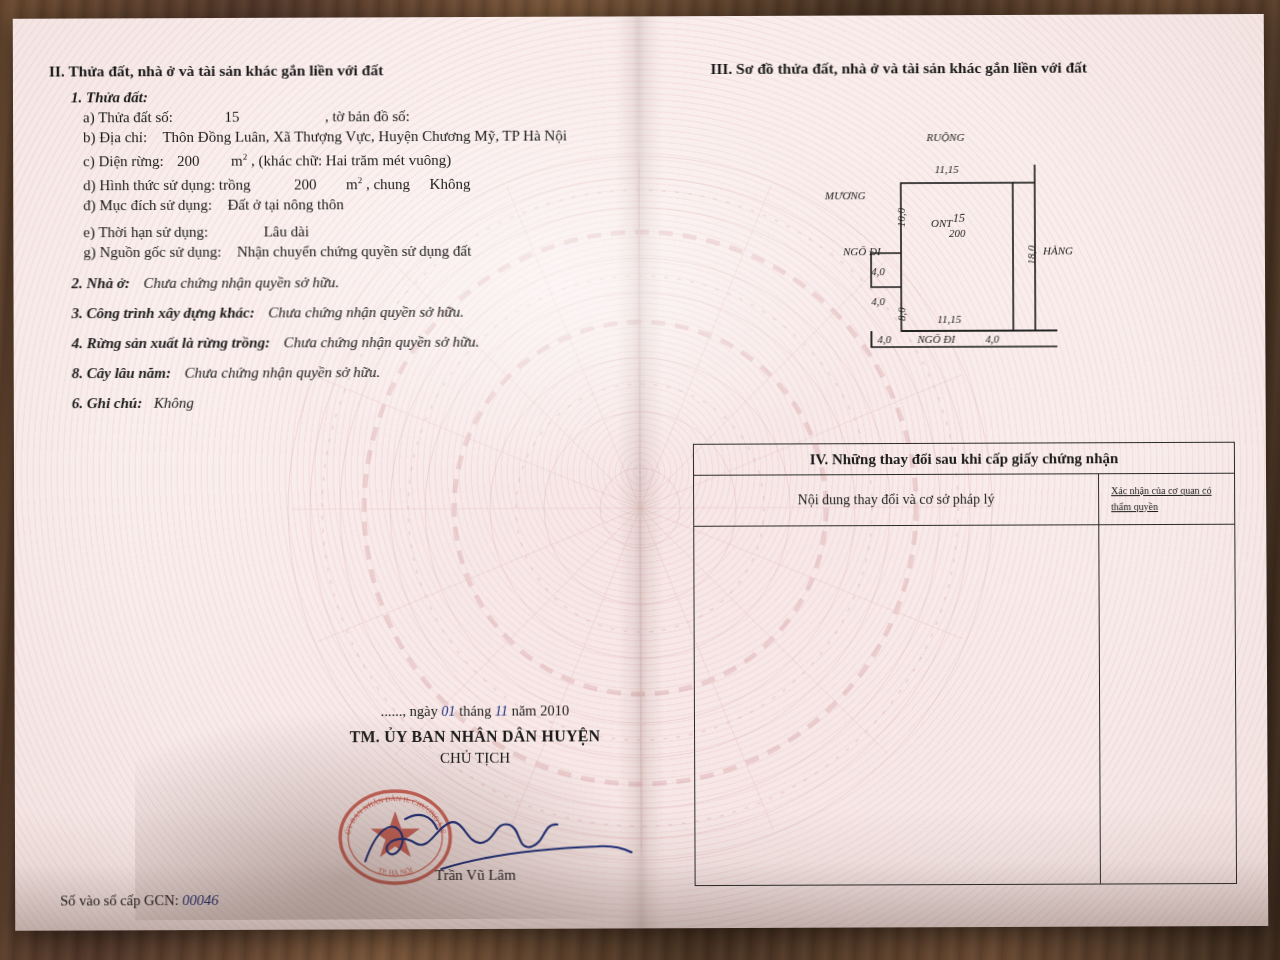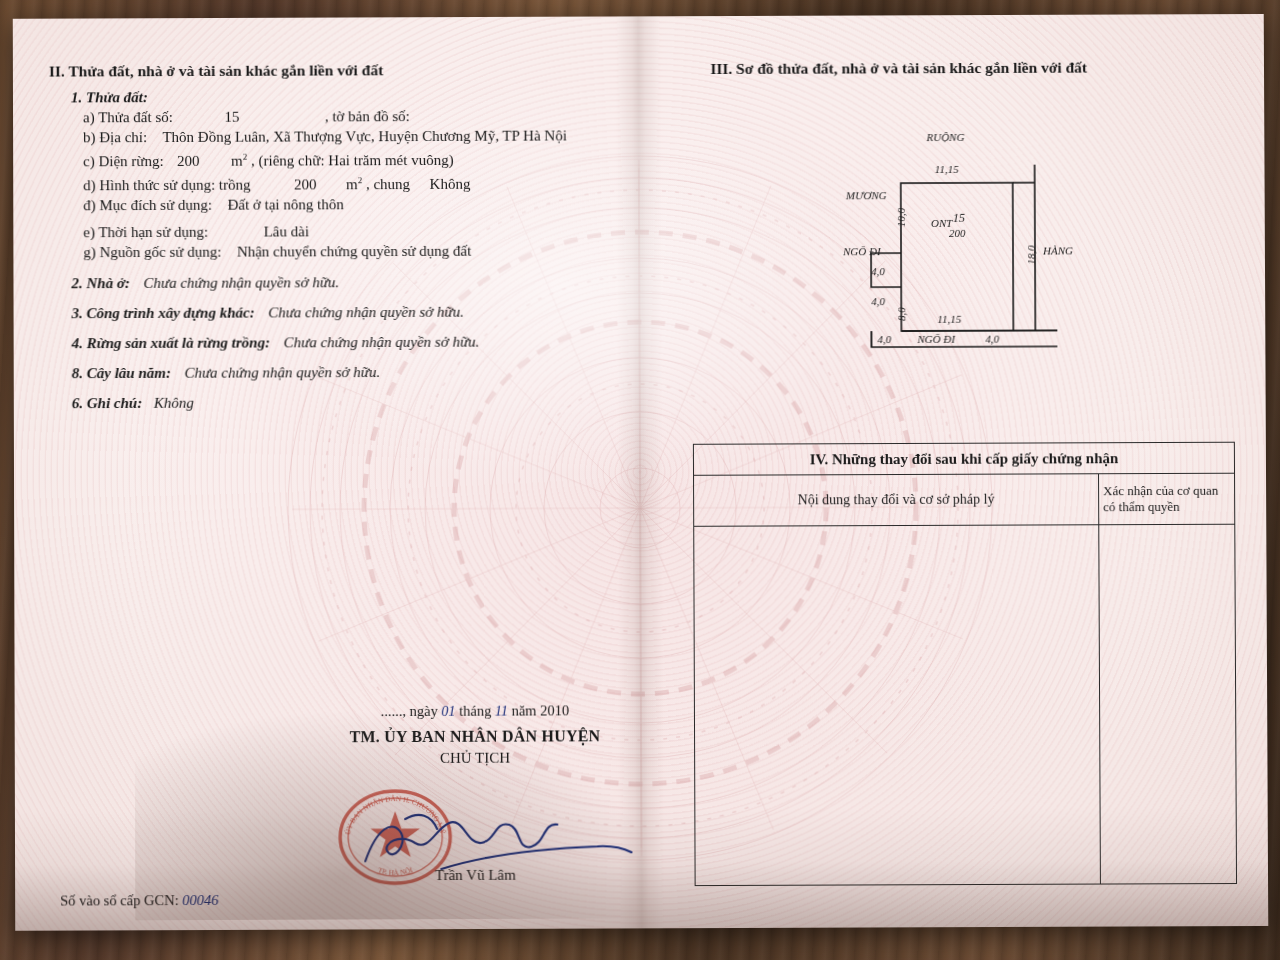--- a/index.html
+++ b/index.html
@@ -90,21 +90,21 @@
   .table4{
     position:absolute;left:679px;top:428px;width:540px;height:440px;
     border:1px solid #2a2a2a;
   }
   .t4-head{
     height:30px;border-bottom:1px solid #2a2a2a;display:flex;align-items:center;justify-content:center;
     font-weight:bold;font-size:15px;
   }
   .t4-sub{display:flex;height:50px;border-bottom:1px solid #2a2a2a;}
   .t4-sub .c1{flex:0 0 404px;border-right:1px solid #2a2a2a;display:flex;align-items:center;justify-content:center;font-size:14px;}
-  .t4-sub .c2{flex:1;display:flex;align-items:center;padding:4px 4px;font-size:13px;line-height:16px;}
+  .t4-sub .c2{flex:1;display:flex;align-items:center;padding:4px 12px;font-size:10px;line-height:16px;text-decoration:underline;}
   .t4-body{display:flex;height:359px;}
   .t4-body .c1{flex:0 0 404px;border-right:1px solid #2a2a2a;}
   .t4-body .c2{flex:1;}
 
   
   .sign{position:absolute;left:270px;top:686px;width:380px;text-align:center;}
   .sign .line1{font-size:14.5px;}
   .sign .line2{font-weight:bold;font-size:16px;letter-spacing:.2px;margin-top:8px;}
   .sign .line3{font-size:15px;margin-top:4px;}
   .sign .name{font-size:15px;margin-top:100px;}
@@ -184,21 +184,21 @@
         <span style="display:inline-block;width:8px"></span>
         <span>Thôn Đồng Luân, Xã Thượng Vực, Huyện Chương Mỹ, TP Hà Nội</span>
       </div>
 
       <div class="l-item indent2">
         <span>c) Diện rừng:</span>
         <span style="display:inline-block;width:6px"></span>
         <span>200</span>
         <span style="display:inline-block;width:24px"></span>
         <span>m</span><sup>2</sup>
-        <span>, (riêng chữ: Hai trăm mét vuông)</span>
+        <span>, (khác chữ: Hai trăm mét vuông)</span>
       </div>
 
       <div class="l-item indent2">
         <span>d) Hình thức sử dụng: trồng</span>
         <span style="display:inline-block;width:36px"></span>
         <span>200</span>
         <span style="display:inline-block;width:22px"></span>
         <span>m</span><sup>2</sup>
         <span>, chung</span>
         <span style="display:inline-block;width:12px"></span>
@@ -273,21 +273,21 @@
           <path d="M210,30 L210,196"></path>
           <path d="M188,48 L210,48"></path>
         </g>
         <g stroke="#1a1a1a" stroke-width="1.2" fill="none">
           <path d="M46,212 L46,196"></path>
         </g>
       </svg>
 
       <div class="hand" style="left:102px;top:-4px;">RUỘNG</div>
       <div class="hand" style="left:110px;top:28px;">11,15</div>
-      <div class="hand" style="left:21px;top:54px;">MƯƠNG</div>
+      <div class="hand" style="left:0;top:54px;">MƯƠNG</div>
       <div class="hand" style="left:18px;top:110px;">NGÕ ĐI</div>
       <div class="hand rot" style="left:70px;top:92px;">10,0</div>
       <div class="hand rot" style="left:70px;top:186px;">8,0</div>
       <div class="hand" style="left:46px;top:130px;">4,0</div>
       <div class="hand" style="left:46px;top:160px;">4,0</div>
       <div class="hand" style="left:106px;top:82px;">ONT</div>
       <div class="hand" style="left:128px;top:76px;font-size:12px;">15</div>
       <div class="hand" style="left:124px;top:92px;">200</div>
       <div class="hand rot" style="left:200px;top:130px;">18,0</div>
       <div class="hand" style="left:218px;top:110px;">HÀNG</div>

